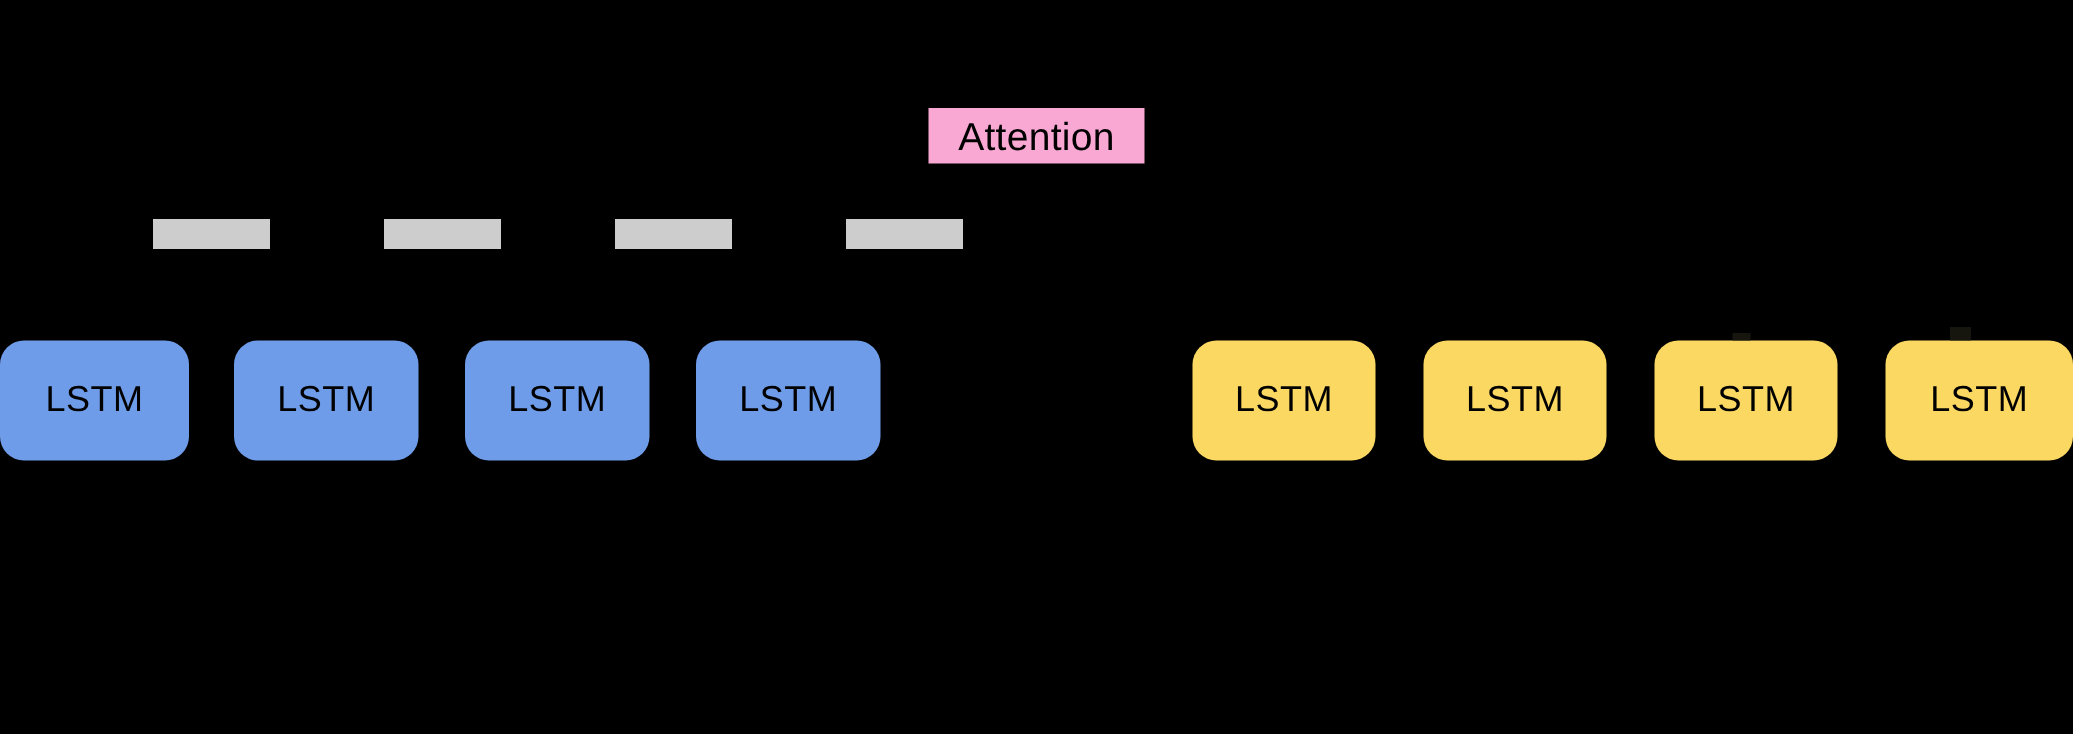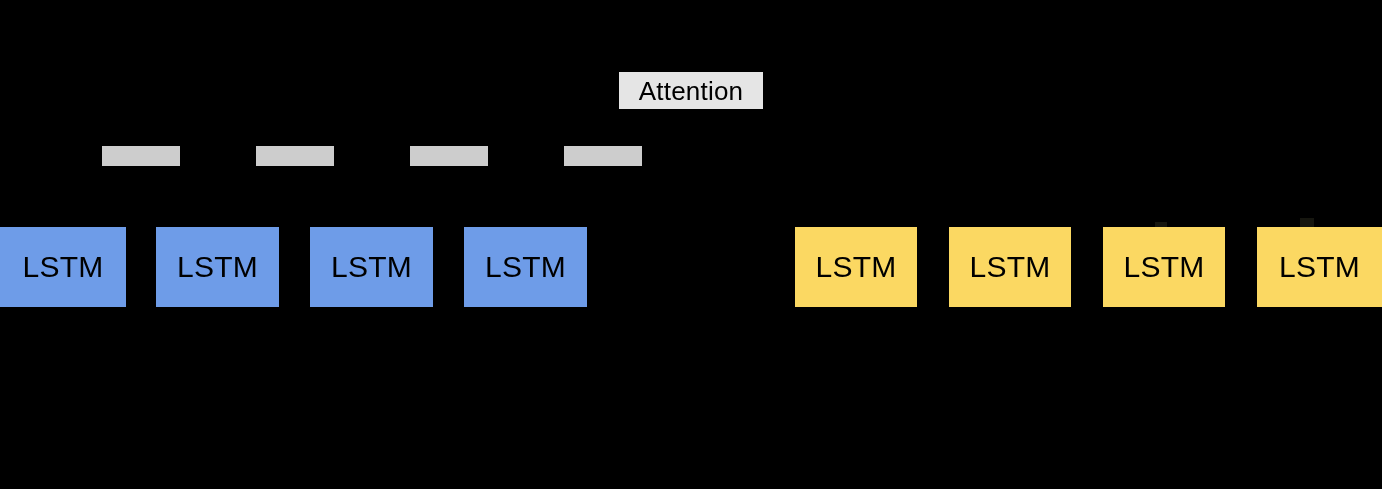--- a/index.html
+++ b/index.html
@@ -22,27 +22,28 @@
     position: absolute;
     box-sizing: border-box;
     display: flex;
     align-items: center;
     justify-content: center;
     color: #000000;
     line-height: 1;
     white-space: nowrap;
   }
   .attention-node {
-    background: #e5e5e5;
+    background: #f9a8d4;
     font-size: 26px;
     letter-spacing: 0.2px;
   }
   .lstm-node {
-    font-size: 30px;
+    font-size: 24px;
     letter-spacing: 0.3px;
+    border-radius: 16px;
   }
   .lstm-encoder {
     background: #6e9ce8;
   }
   .lstm-decoder {
     background: #fbd862;
   }
   .context-slot {
     background: #cdcdcd;
   }

